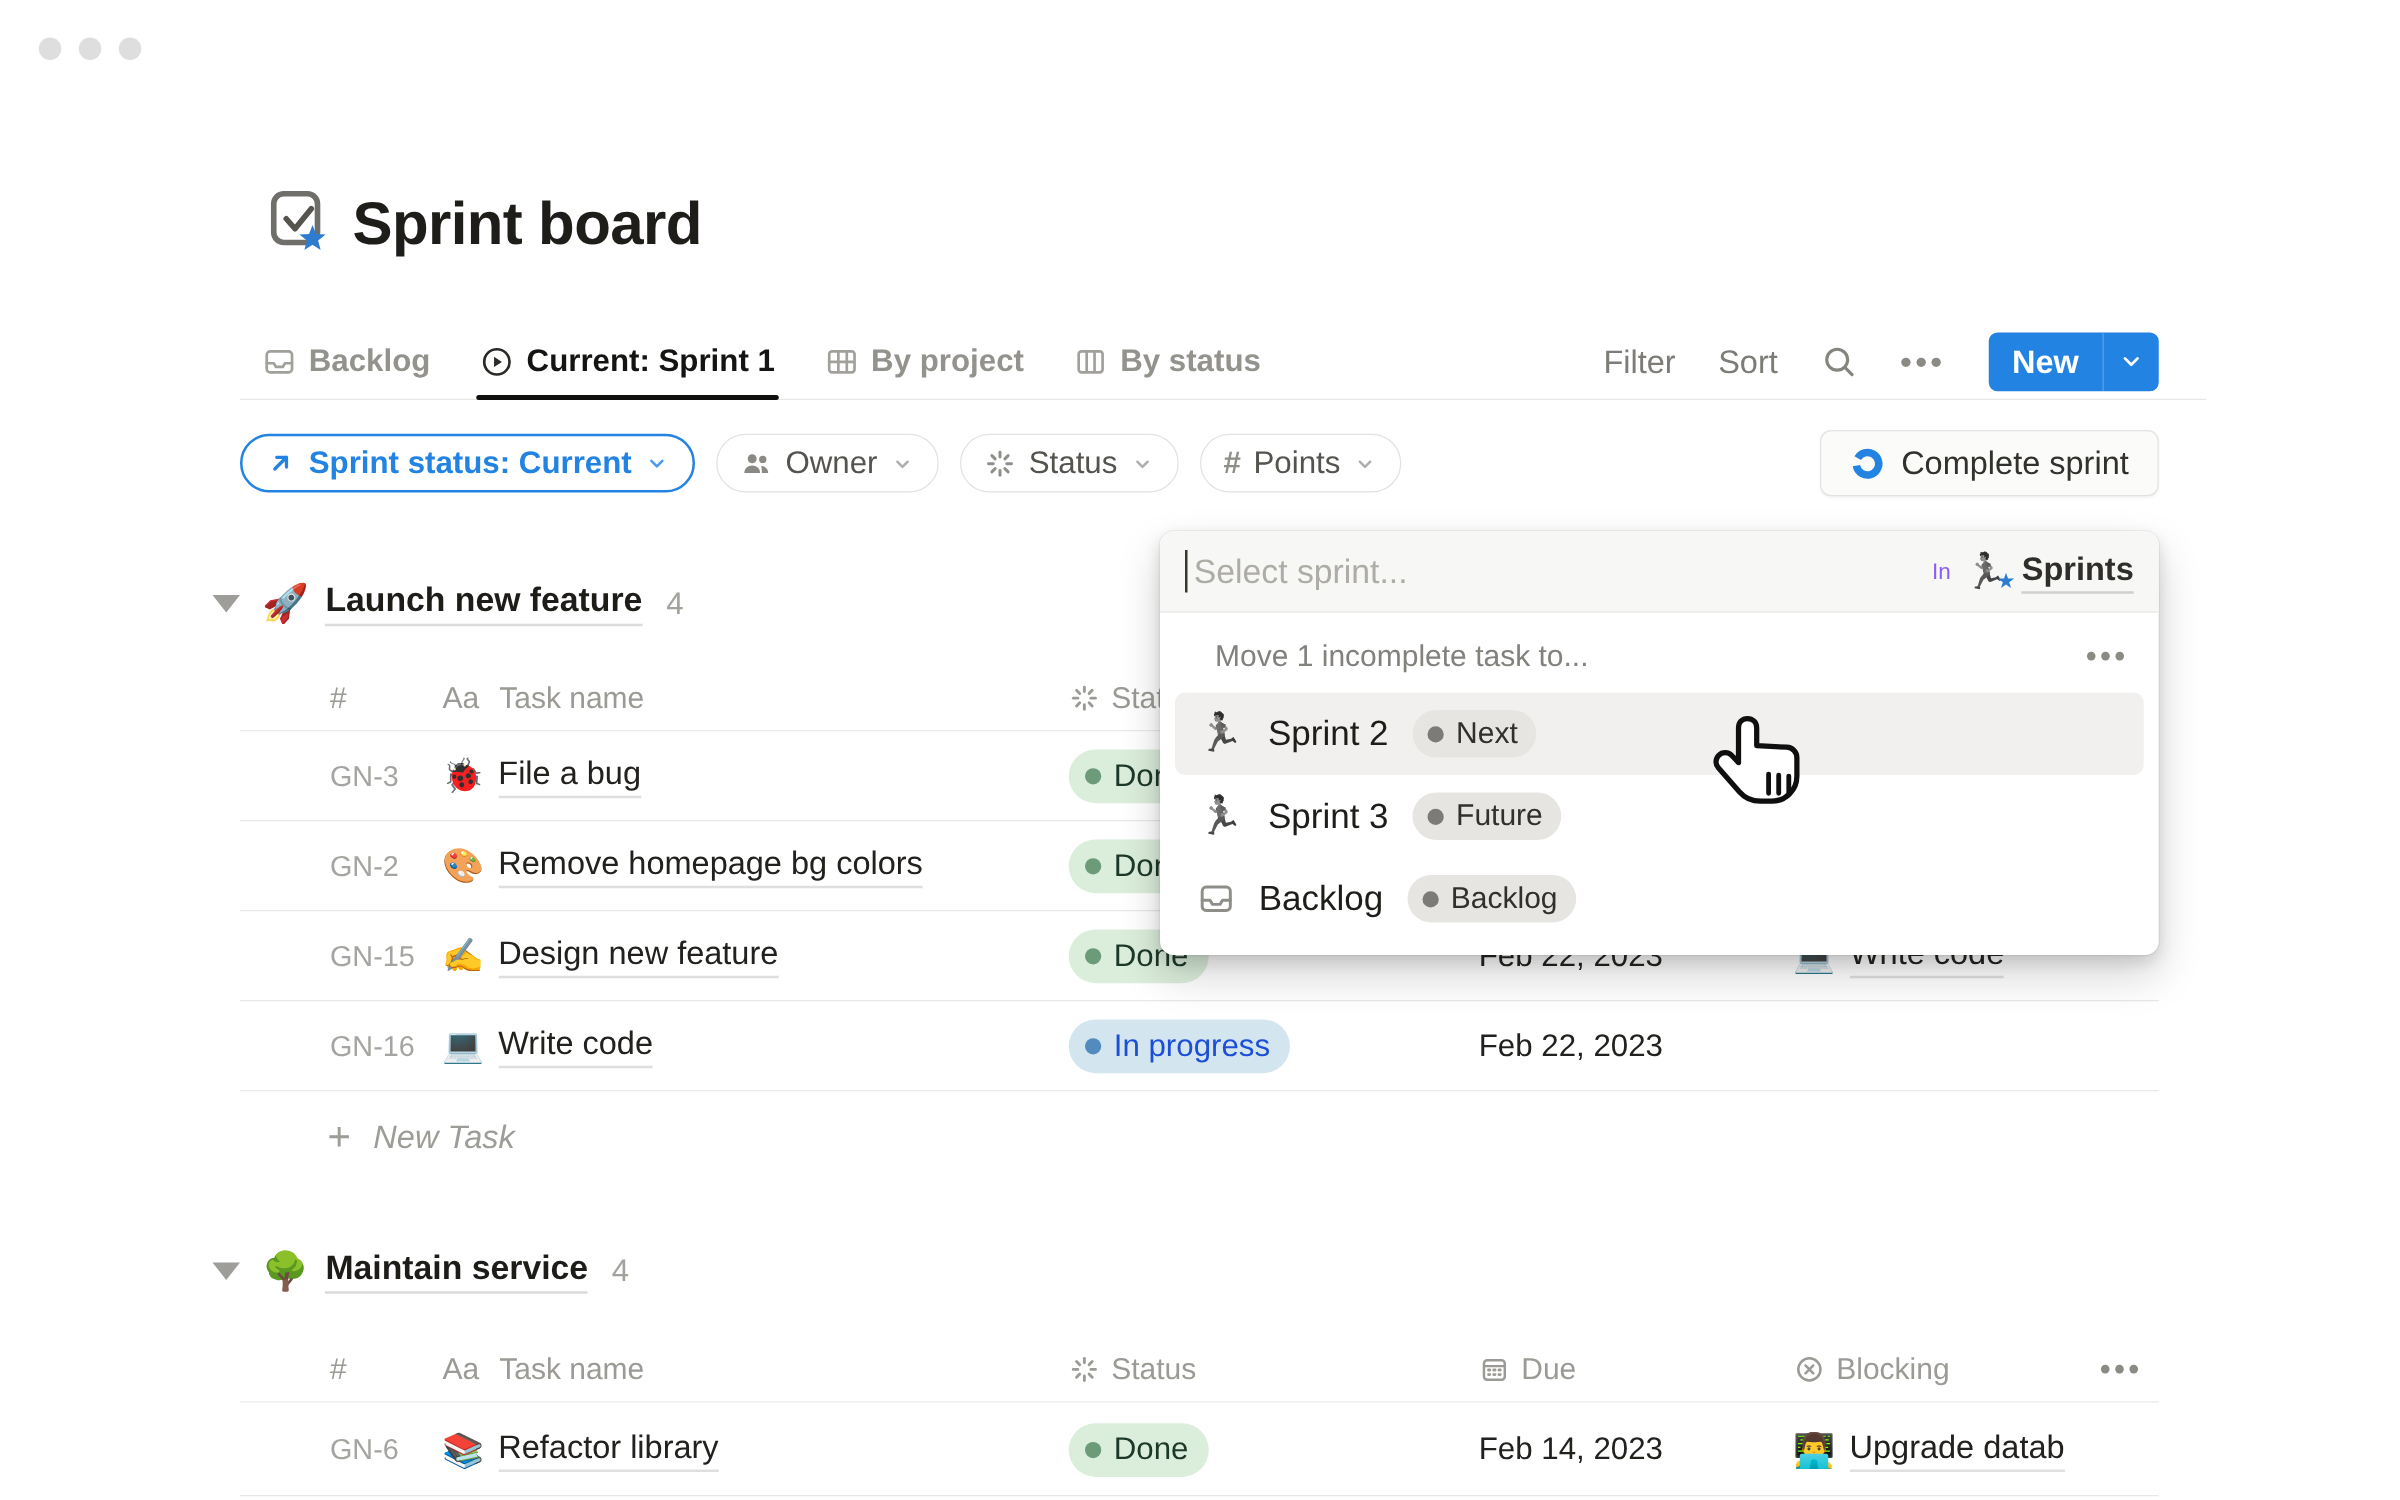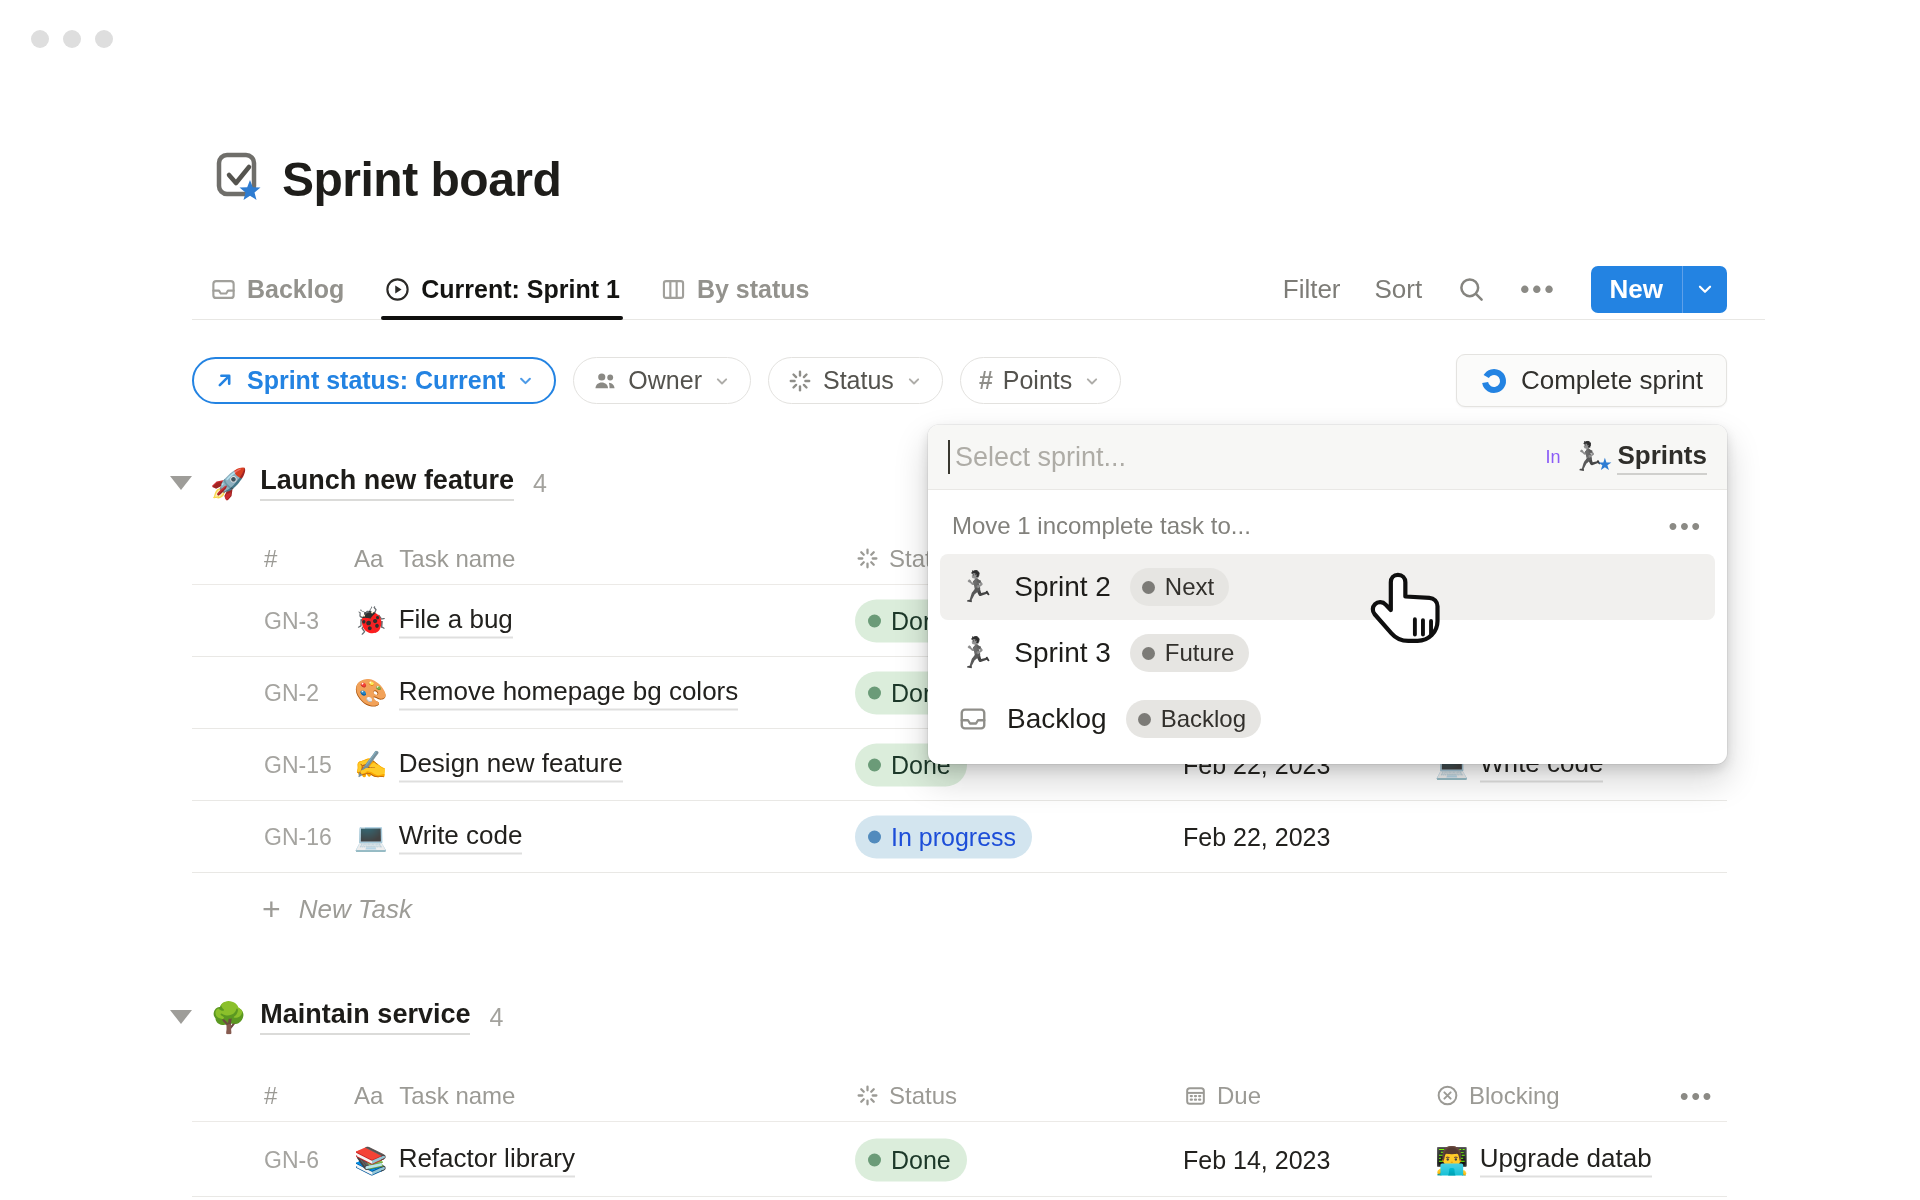--- a/index.html
+++ b/index.html
@@ -35,21 +35,21 @@
   .tab-actions { margin-left: auto; display: flex; align-items: center; gap: 34px; padding-right: 38px; }
   .tool-text { font-size: 26px; color: #7d7c77; font-weight: 500; cursor: pointer; }
   .icon-btn { display: flex; align-items: center; cursor: pointer; }
   .dots { font-size: 26px; color: #8b8a85; letter-spacing: 3px; font-weight: 700; }
   .new-btn { display: flex; align-items: stretch; border-radius: 7px; overflow: hidden;
              background: #2383e2; color: #fff; cursor: pointer; height: 47px; }
   .new-main { display:flex; align-items:center; padding: 0 19px; font-size: 26px; font-weight: 600; }
   .new-arrow { display:flex; align-items:center; padding: 0 11px; border-left: 1px solid #5fa0e9; }
 
   
-  .chips-row { position: absolute; left: 192px; top: 354px; width: 1535px;
+  .chips-row { position: absolute; left: 192px; top: 344px; width: 1535px;
                display: flex; align-items: center; gap: 17px; }
   .chip { display: flex; align-items: center; gap: 10px; height: 47px; padding: 0 18px;
           border: 1px solid #e3e2df; border-radius: 24px; background: #fff;
           font-size: 25px; color: #54534e; font-weight: 500; cursor: pointer; white-space: nowrap; }
   .chip.blue { border: 2px solid #2383e2; color: #2383e2; font-weight: 600; }
   .chip .chev { opacity: .8; }
   .hash-glyph { font-size: 25px; font-weight: 600; color: #8f8e89; }
   .complete-btn { margin-left: auto; display: flex; align-items: center; gap: 13px; height: 53px;
                   padding: 0 23px; background: #fbfbfa; border: 1px solid #e4e3e0; border-radius: 9px;
                   font-size: 26px; font-weight: 500; color: #32312d;
@@ -101,21 +101,21 @@
   .pop-placeholder { font-size: 27px; color: #aeaca6; flex: 1; }
   .pop-in { display: flex; align-items: center; gap: 11px; }
   .in-label { font-size: 18px; color: #8b5cf6; }
   .sprints-link { font-size: 26px; font-weight: 700; color: #2f2e2a;
                   border-bottom: 2px solid rgba(55,53,47,.2); padding-bottom: 2px; cursor: pointer; }
   .runner { font-size: 28px; filter: grayscale(1) brightness(.72); line-height: 1; }
   .runner-wrap { position: relative; display: inline-block; }
   .runner-star { position: absolute; right: -6px; bottom: -4px; font-size: 17px; color: #2d7cd3;
                  filter: none; }
   .pop-heading { display: flex; align-items: center; justify-content: space-between;
-                 padding: 22px 24px 12px 24px; }
+                 padding: 22px 24px 12px 24px; margin-left: 20px; }
   .pop-heading .ph-text { font-size: 24px; color: #82817c; }
   .pop-options { padding: 2px 12px 12px; }
   .pop-row { display: flex; align-items: center; gap: 19px; height: 66px; padding: 0 18px;
              border-radius: 8px; cursor: pointer; }
   .pop-row.hover { background: #f1f0ee; }
   .pop-row .opt-icon { font-size: 30px; }
   .pop-row .opt-icon svg { width: 30px; height: 30px; stroke: #8f8e89; }
   .opt-name { font-size: 28px; color: #1e1d1a; }
   .pop-row .badge { font-size: 24px; padding: 5px 15px 5px 12px; }
 
@@ -156,20 +156,29 @@
       <span>Backlog</span>
     </div>
     <div class="tab active">
       <span>
         <svg viewBox="0 0 24 24" width="27" height="27" fill="none" stroke-width="1.9">
           <circle cx="12" cy="12" r="9"></circle>
           <path d="M10 8.4 L15.6 12 L10 15.6 Z" fill="currentColor" stroke="none" style="fill:#2b2a27"></path>
         </svg>
       </span>
       <span>Current: Sprint 1</span>
+    </div>
+    <div class="tab">
+      <span>
+        <svg viewBox="0 0 24 24" width="27" height="27" fill="none" stroke-width="1.9">
+          <rect x="3" y="4.5" width="18" height="15" rx="2"></rect>
+          <path d="M3 12 h18 M9.5 4.5 v15 M15.5 4.5 v15"></path>
+        </svg>
+      </span>
+      <span>By project</span>
     </div>
     <div class="tab">
       <span>
         <svg viewBox="0 0 24 24" width="27" height="27" fill="none" stroke-width="1.9">
           <rect x="3.5" y="4.5" width="17" height="15" rx="2"></rect>
           <path d="M9.2 4.5 v15 M14.8 4.5 v15"></path>
         </svg>
       </span>
       <span>By status</span>
     </div>

